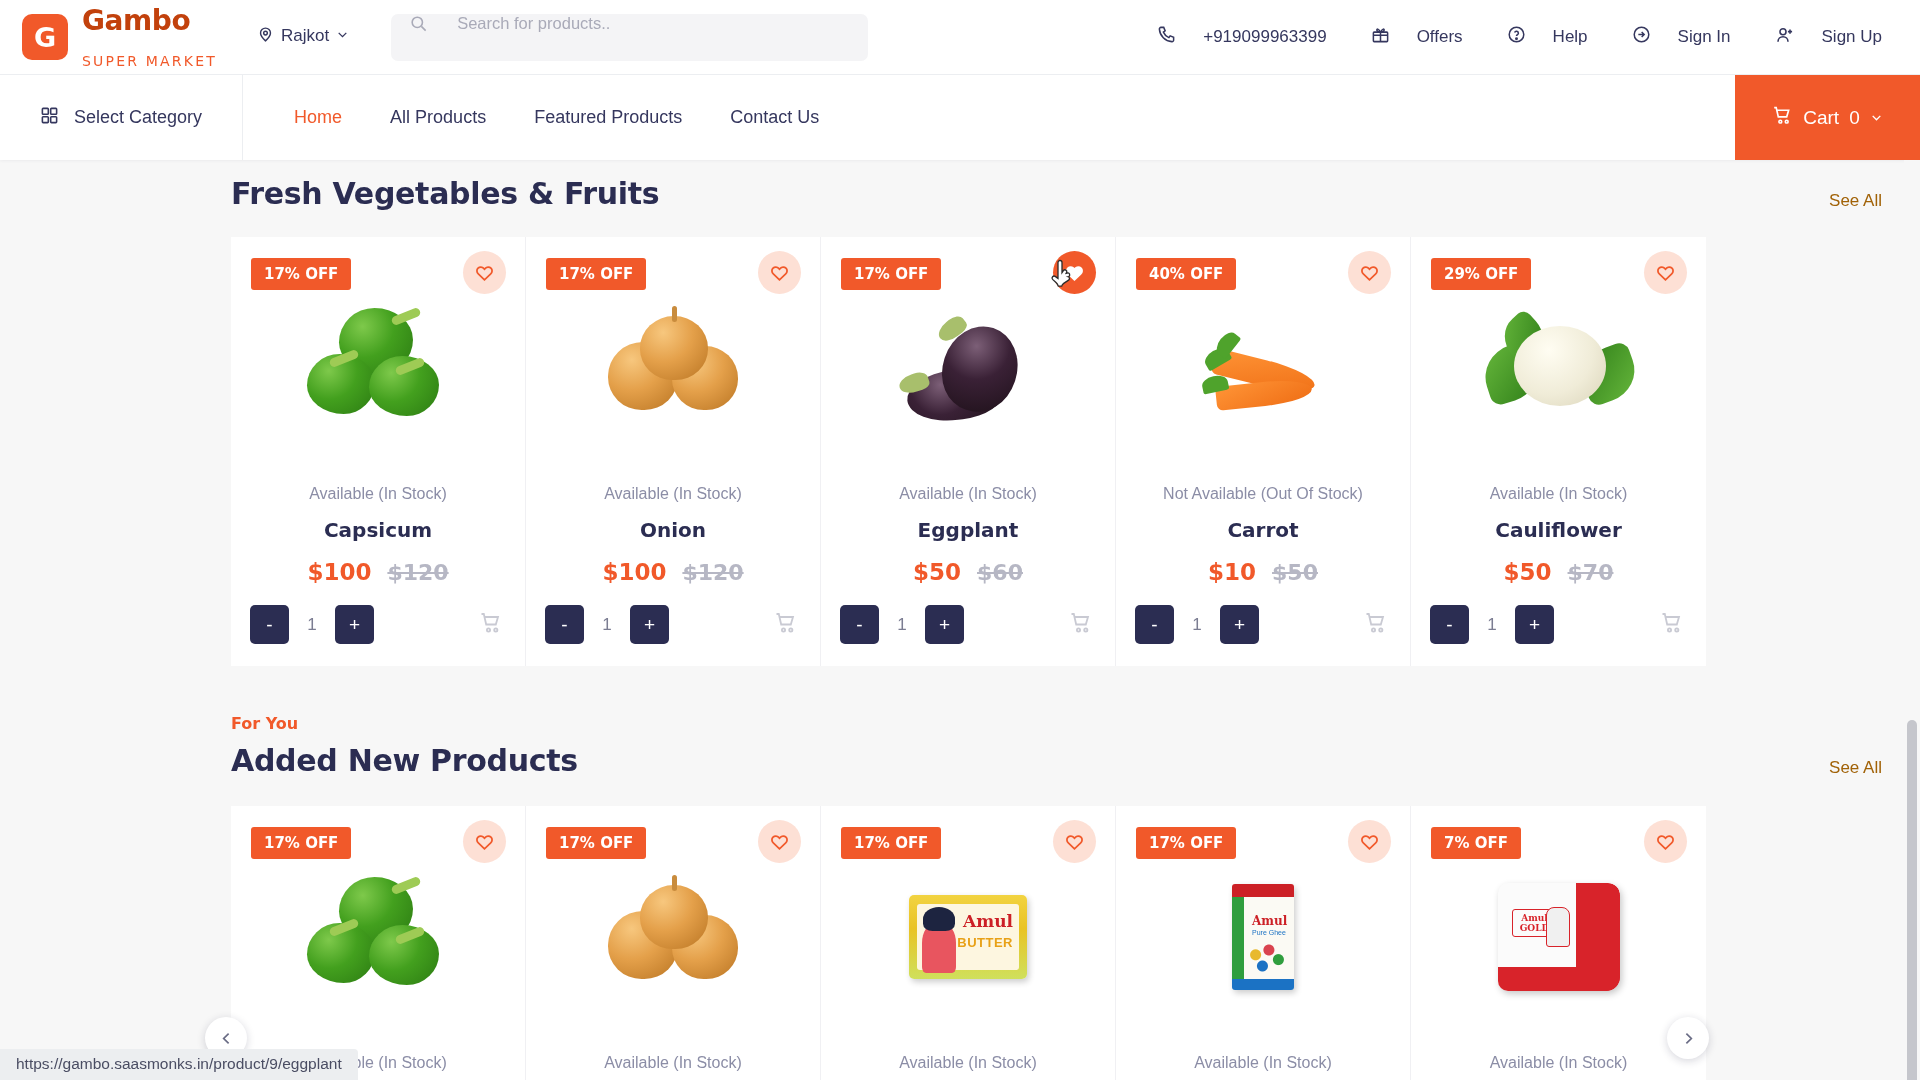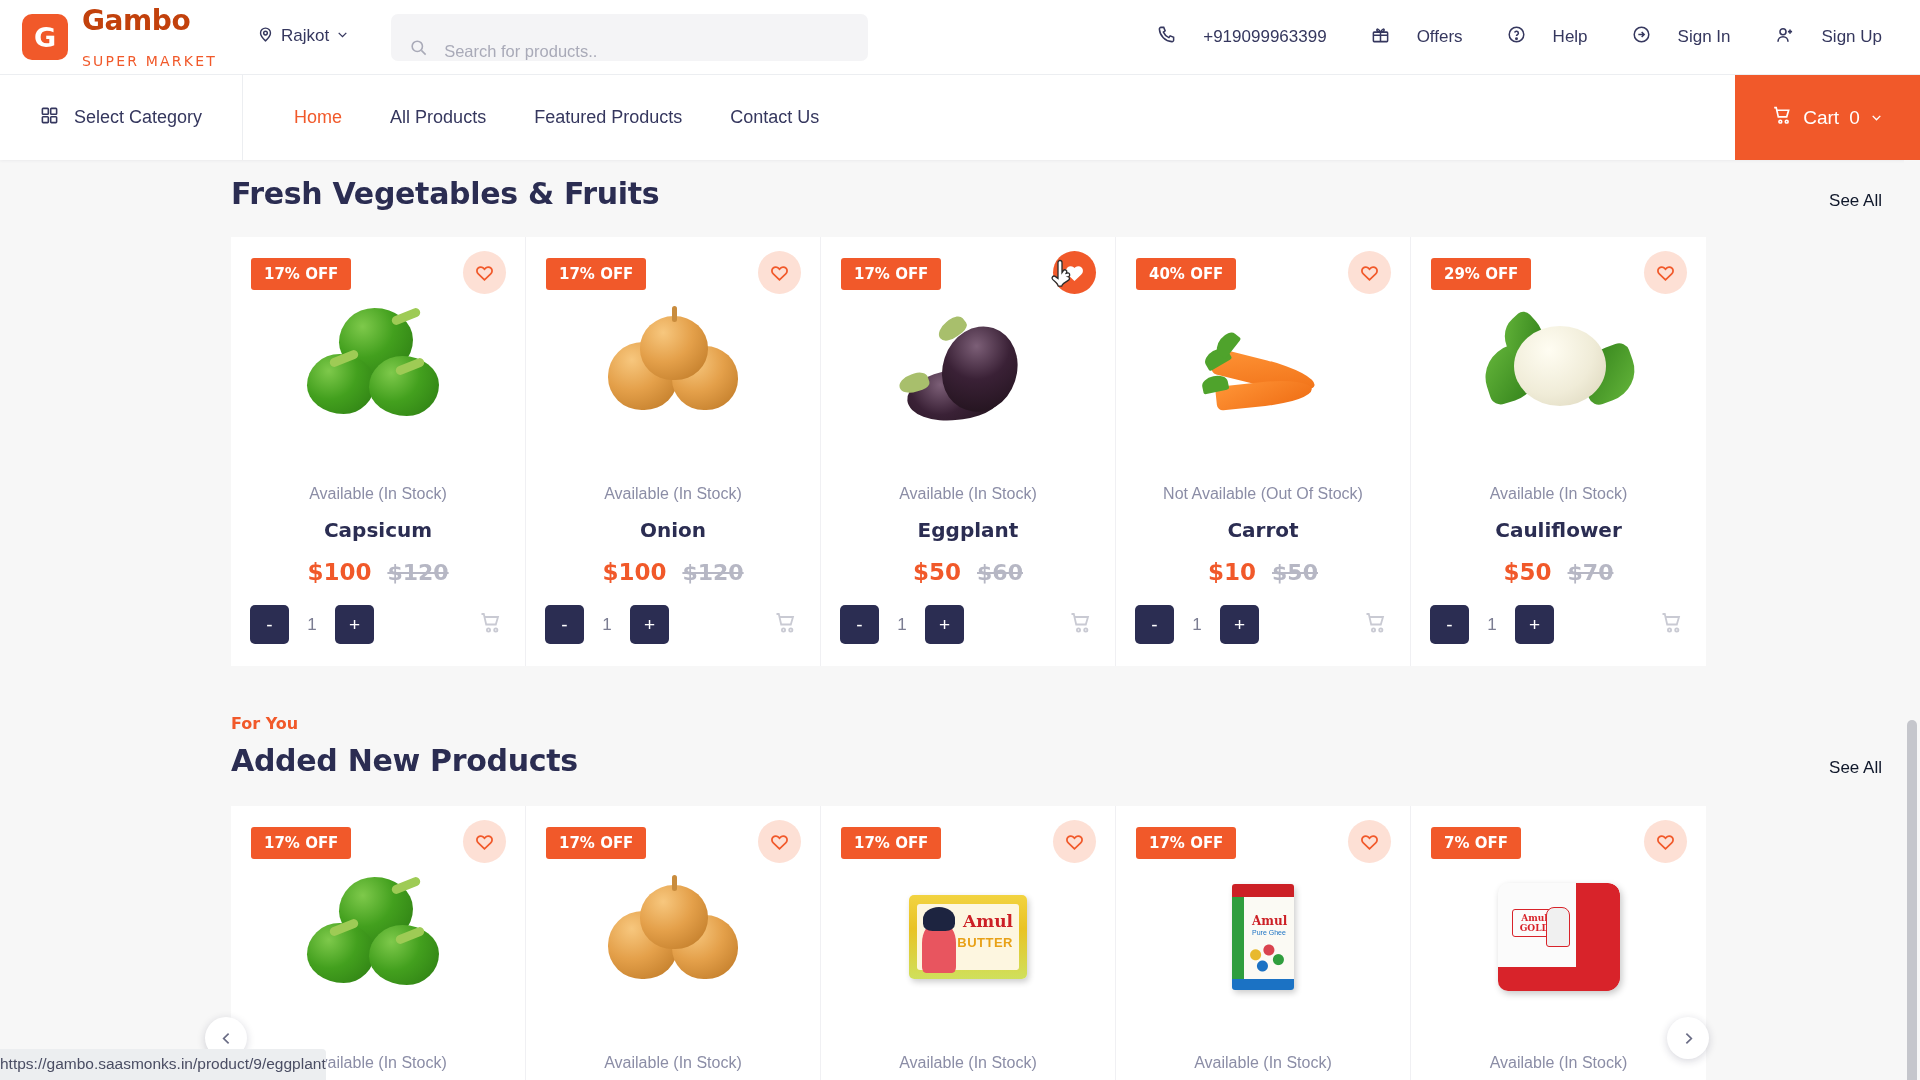--- a/index.html
+++ b/index.html
@@ -37,21 +37,21 @@
     font-family: "DejaVu Sans", sans-serif;
   }
   .city {
     display: flex; gap: 7px;
     margin-left: 40px; color: #35375e; font-size: 17px;
     cursor: pointer;
   }
   .searchbox {
     margin-left: 42px; width: 477px; height: 47px;
     background: #f4f4f6; border-radius: 7px;
-    display: flex; align-items: flex-end; gap: 16px;
+    display: flex; align-items: flex-start; gap: 29px;
     padding: 0 18px;
   }
   .searchbox input {
     border: 0; outline: 0; background: transparent;
     font-size: 16.5px; color: #35375e; width: 100%;
     font-family: "Liberation Sans", sans-serif;
   }
   .searchbox input::placeholder { color: #a9aab8; }
   .top-actions { margin-left: auto; display: flex; align-items: center; }
   .top-link {
@@ -93,21 +93,21 @@
     padding: 0 38px 0 225px; margin-top: 16px;
   }
   .sec-title {
     font-size: 30px; font-weight: bold; color: #2b2d52;
     letter-spacing: -0.3px; font-family: "DejaVu Sans", sans-serif;
   }
   .sec-eyebrow {
     font-size: 16px; font-weight: bold; color: #f1592a;
     margin-bottom: 10px; font-family: "DejaVu Sans", sans-serif;
   }
-  .see-all { font-size: 17px; color: #0f172a; cursor: pointer; }
+  .see-all { font-size: 17px; color: #a16207; cursor: pointer; }
 
   .row {
     display: flex; gap: 0; padding-left: 225px; padding-right: 0;
     margin-top: 26px;
   }
   .card {
     width: 295px; background: #fff;
     border-right: 1px solid #f0f0f3;
     position: relative; flex: 0 0 295px;
   }
@@ -202,21 +202,21 @@
   .arrow {
     position: absolute; width: 42px; height: 42px; border-radius: 50%;
     background: #fff; box-shadow: 0 2px 9px rgba(30,30,60,.18);
     display: flex; align-items: center; justify-content: center;
     color: #6a6c85; font-size: 20px; cursor: pointer; z-index: 6;
   }
   
   .statusbar {
     position: absolute; left: 0; bottom: 0; z-index: 40;
     background: #eceef0; color: #4a4d63; font-size: 15.5px;
-    padding: 6px 0 7px; border-top-right-radius: 4px;
+    padding: 6px 16px 7px; border-top-right-radius: 4px;
   }
   
   .scrolltrack { position: absolute; top: 160px; right: 0; width: 16px; bottom: 0; background: #f7f7f7; z-index: 30; }
   .scrollthumb { position: absolute; right: 3px; top: 560px; width: 10px; height: 440px; background: #c5c6cc; border-radius: 6px; }
   
   .cursor { position: absolute; z-index: 60; pointer-events: none; }
 </style>
 </head>
 <body>
 

